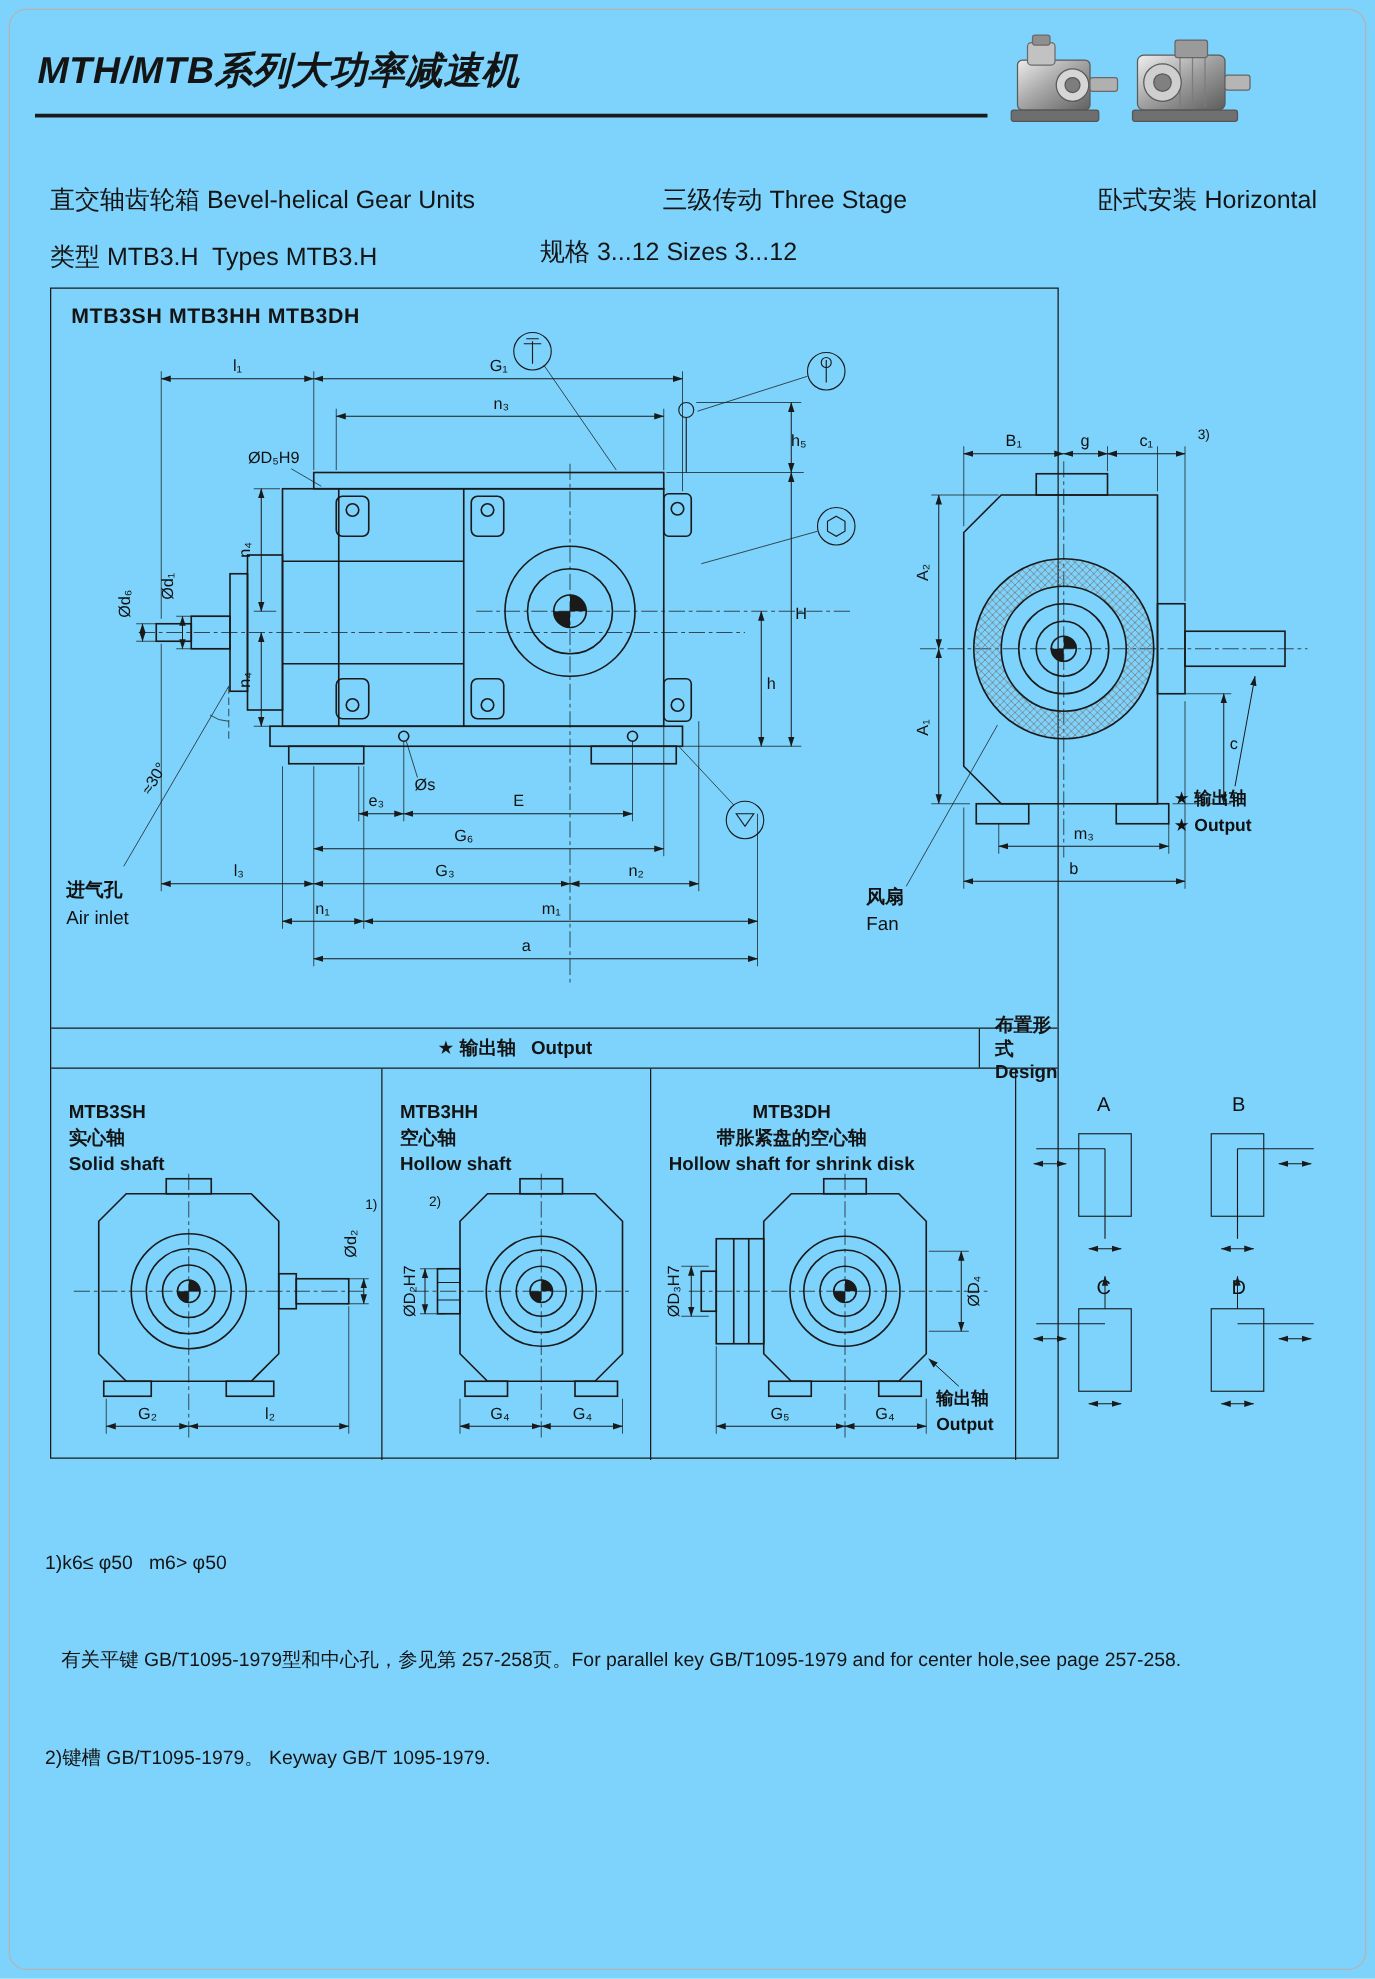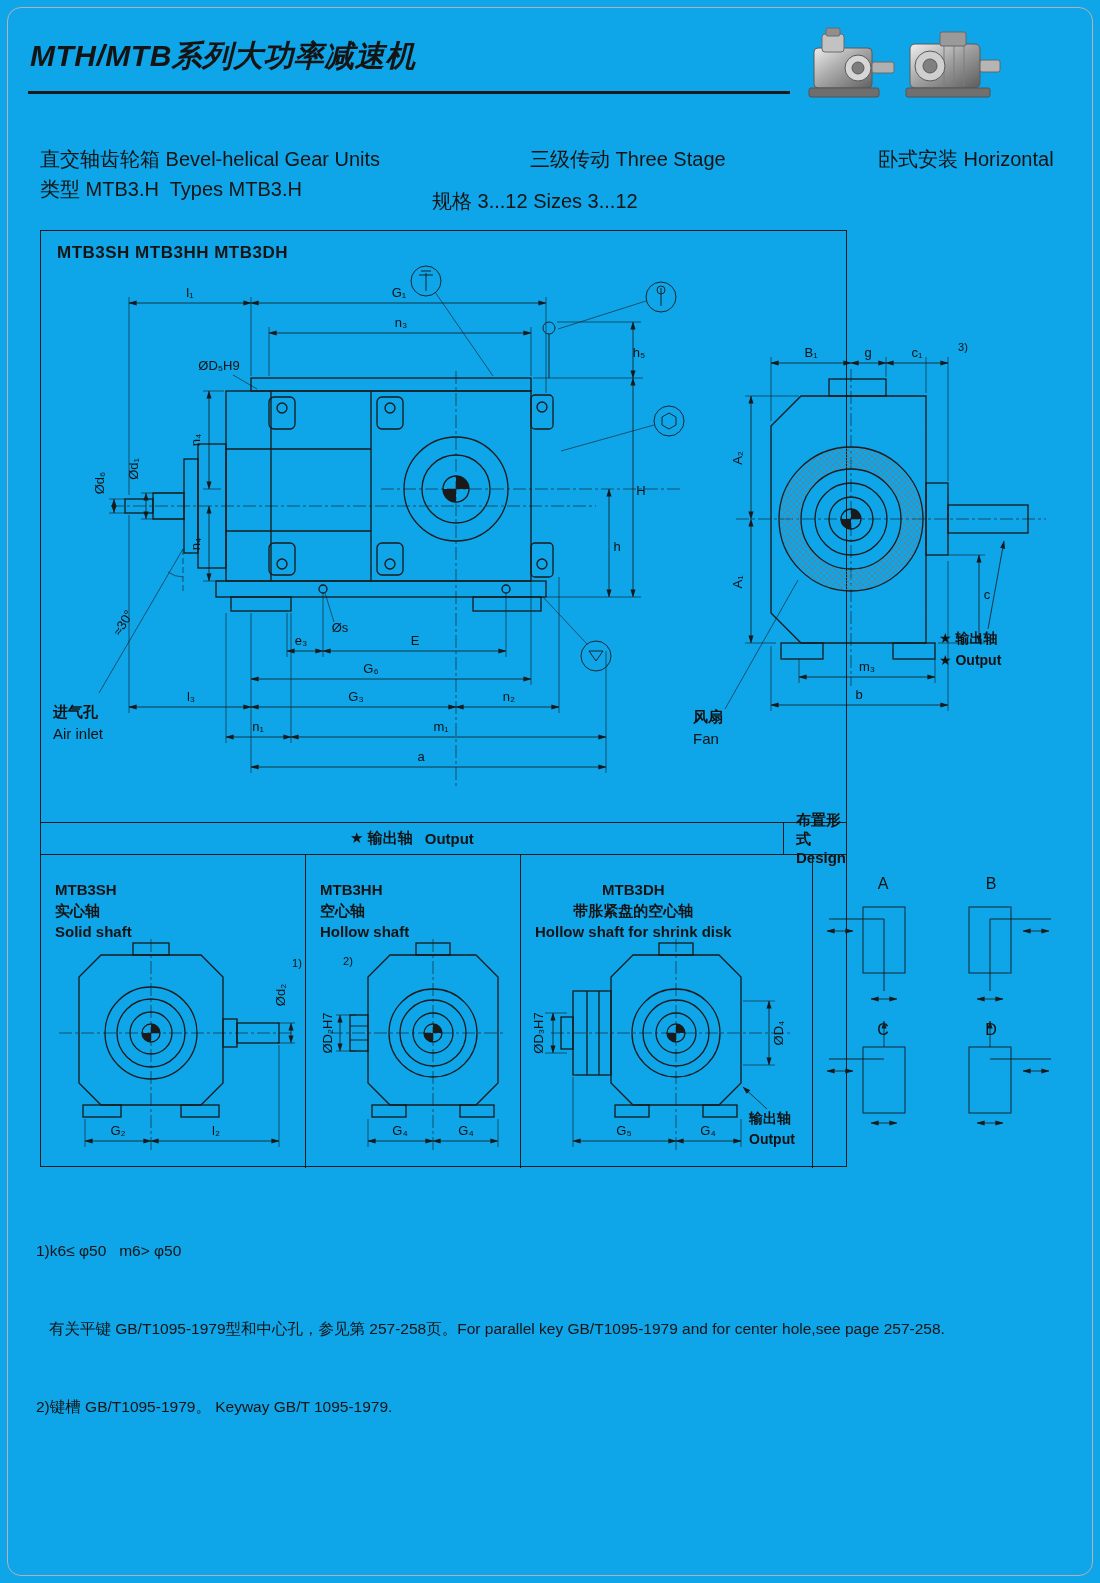--- a/index.html
+++ b/index.html
@@ -1,26 +1,26 @@
 <!DOCTYPE html>
 <html><head>
 <meta charset="utf-8">
 <style>
   * { box-sizing: border-box; }
   body { margin:0; background:#fff; }
-  .page { position:relative; width:1100px; height:1583px; background:#0ea5e9;
+  .page { position:relative; width:1100px; height:1583px; background:#7dd3fc;
           font-family:"Liberation Sans","DejaVu Sans",sans-serif; color:#141414; overflow:hidden; }
   .page-frame { position:absolute; inset:7px; border:1px solid #b3b3b3; border-radius:14px; pointer-events:none; }
   .page-title { position:absolute; left:30px; top:36px; margin:0; font-size:30px; font-weight:700;
                 font-style:italic; letter-spacing:.5px; white-space:pre; }
   .title-rule { position:absolute; left:28px; top:91px; width:762px; height:2.5px; background:#1a1a1a; }
   .photos { position:absolute; left:806px; top:24px; display:flex; gap:6px; align-items:flex-end; }
   .intro-part { position:absolute; font-size:20px; white-space:pre; }
   .i1a { left:40px; top:146px; } .i1b { left:530px; top:146px; } .i1c { left:878px; top:146px; }
-  .i2a { left:40px; top:176px; } .i2b { left:432px; top:188px; }
+  .i2a { left:40px; top:192px; } .i2b { left:432px; top:188px; }
   .figure { position:absolute; left:40px; top:230px; width:807px; height:937px; border:1.5px solid #1a1a1a; }
   .models { position:absolute; left:16px; top:12px; font-size:17px; font-weight:600; letter-spacing:.5px; }
   .main-svg { position:absolute; left:0; top:0; }
   .out-header { position:absolute; left:0; top:591px; width:100%; height:33px;
                 border-top:1.5px solid #1a1a1a; border-bottom:1.5px solid #1a1a1a; display:flex; }
   .out-header .left { width:771.5px; border-right:1.5px solid #1a1a1a; display:flex; align-items:center;
                       justify-content:center; gap:12px; font-size:15px; font-weight:700; }
   .out-header .right { flex:1; display:flex; align-items:center; justify-content:center;
                        font-size:15px; font-weight:700;padding-left:12px; }
   .panels { position:absolute; left:0; top:624px; width:100%; height:313px; display:flex; }

